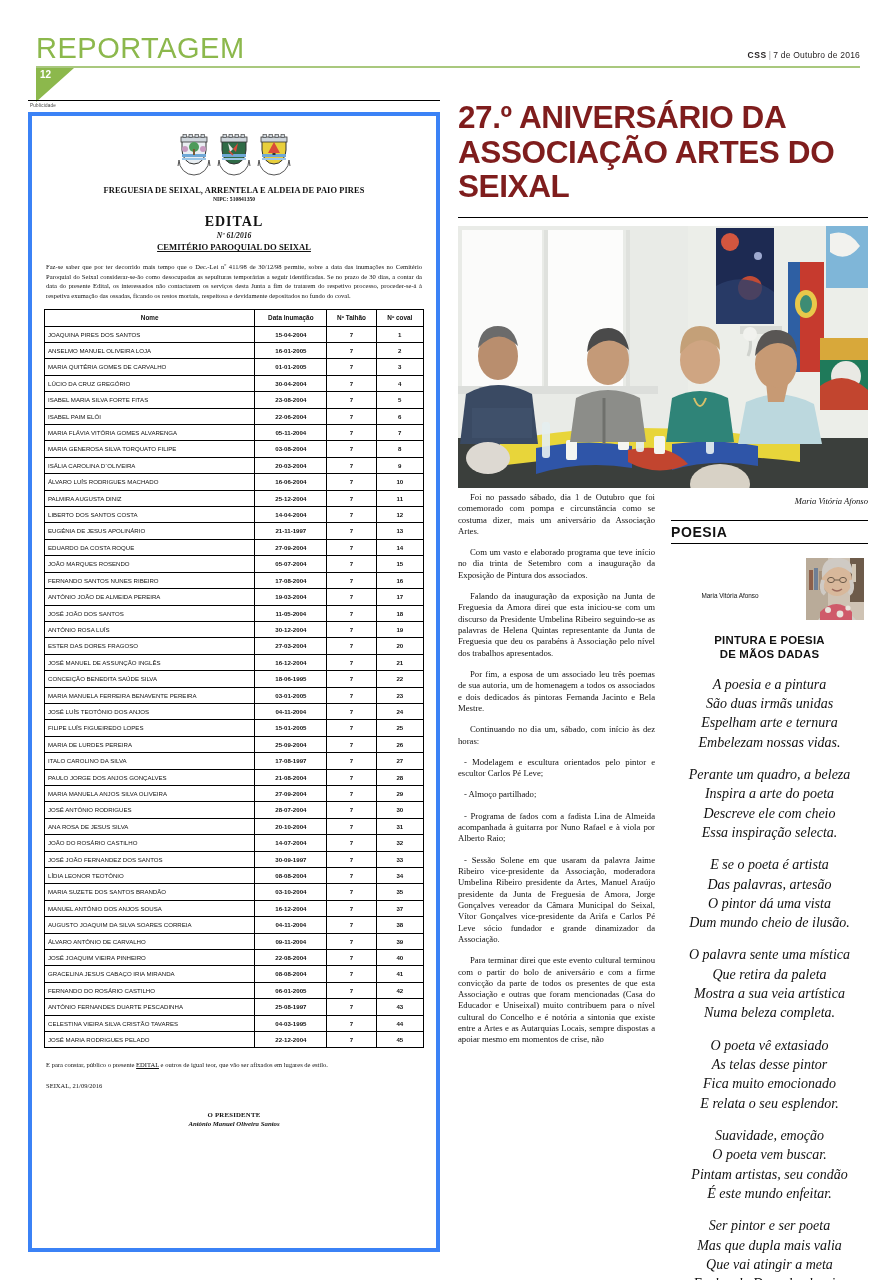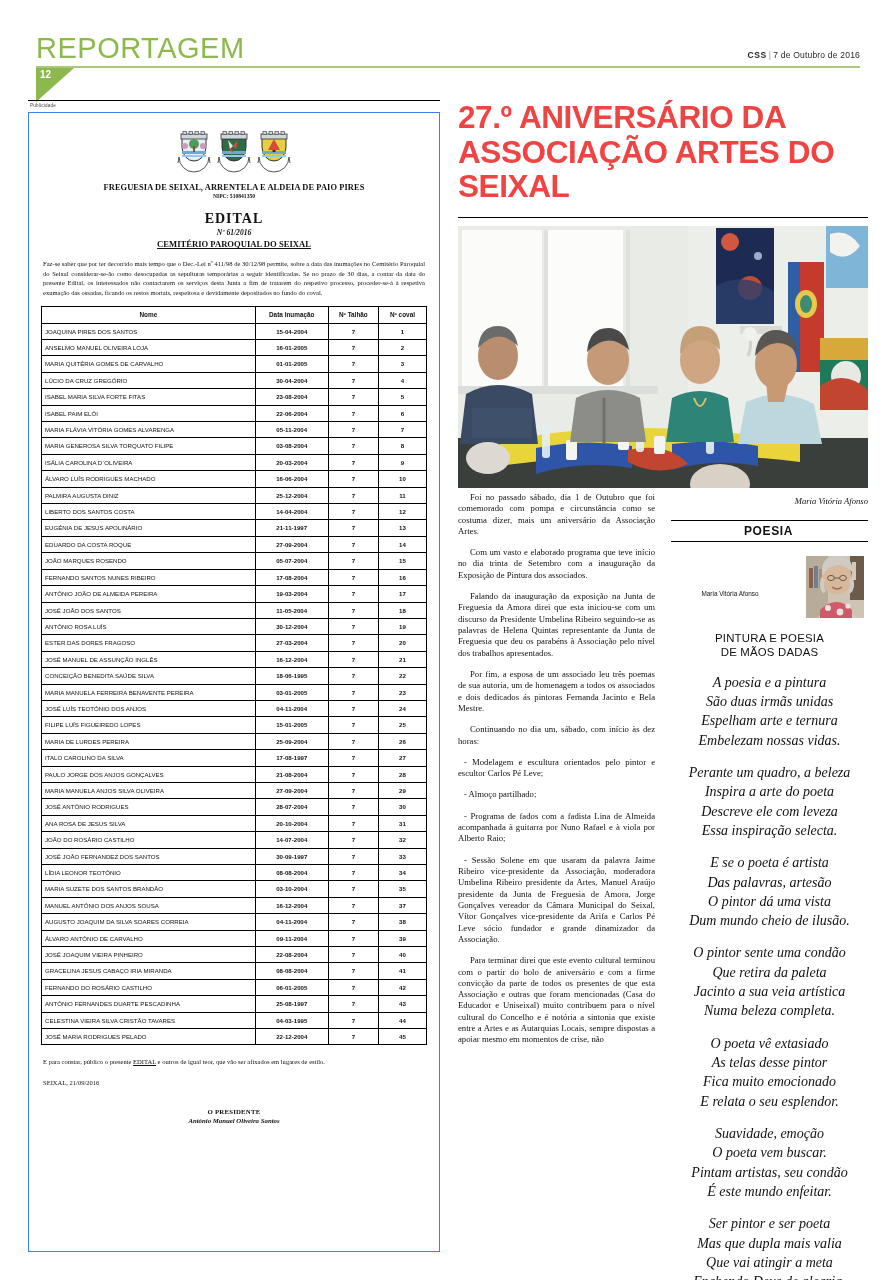--- a/index.html
+++ b/index.html
@@ -56,21 +56,21 @@
   }
   .ad-toprule {
     position: absolute; left: 0; top: 0; width: 412px; height: 1px; background: #000;
   }
   .ad-label {
     position: absolute; left: 2px; top: 3px;
     font-size: 4.6px; color: #444; letter-spacing: 0.2px;
   }
   .edital {
     position: absolute; left: 0; top: 12px; width: 412px; height: 1140px;
-    border: 1px solid #3b82f6;
+    border: 4px solid #3b82f6;
     background: #fff;
     padding: 8px 12px 0 12px;
     font-family: "Liberation Serif", serif;
   }
 
   .crests { display: flex; justify-content: center; gap: 4px; margin: 10px 0 6px 0; }
   .crest { width: 36px; height: 46px; position: relative; }
   .crest svg { display: block; }
 
   .freg-name {
@@ -120,21 +120,21 @@
   .pres-block { text-align: center; margin-top: 22px; }
   .pres-label { font-size: 6.8px; font-weight: bold; letter-spacing: 0.2px; }
   .pres-name { font-size: 6.8px; font-style: italic; font-weight: bold; margin-top: 2px; }
 
   
   .article {
     position: absolute; left: 458px; top: 100px; width: 410px;
   }
   .headline {
     font-size: 31.5px; line-height: 1.10; font-weight: bold;
-    letter-spacing: -0.4px; color: #ef4444;
+    letter-spacing: -0.4px; color: #7f1d1d;
     font-family: "Liberation Sans", sans-serif;
   }
   .headline-rule { width: 410px; height: 1px; background: #000; margin-top: 13px; }
 
   .photo {
     position: relative; width: 410px; height: 262px; margin-top: 8px; overflow: hidden;
     background: #cfd6d2;
   }
   .photo svg { display: block; }
 
@@ -150,42 +150,42 @@
   .col p.dash { text-indent: 6px; }
   .byline {
     font-family: "Liberation Serif", serif;
     font-size: 8.6px; font-style: italic; text-align: right;
     margin: 4px 0 0 0;
   }
 
   
   .poesia-rule-top { width: 197px; height: 1px; background: #000; margin-top: 14px; }
   .poesia-head {
-    text-align: center; font-size: 12px; font-weight: bold; letter-spacing: 0.6px;
+    text-align: left; font-size: 14px; font-weight: bold; letter-spacing: 0.6px;
     padding: 3px 2px 3px 0;
     font-family: "Liberation Sans", sans-serif;
   }
   .poesia-rule-bot { width: 197px; height: 1px; background: #000; }
 
   .author-row {
     position: relative; width: 197px; height: 66px; margin-top: 12px;
   }
   .author-name {
     position: absolute; left: 0; top: 36px; width: 118px;
     font-size: 6.4px; text-align: center;
     font-family: "Liberation Sans", sans-serif;
   }
   .author-photo {
     position: absolute; right: 4px; top: 2px; width: 58px; height: 62px;
     overflow: hidden; background: #b9ada0;
   }
   .author-photo svg { display: block; }
 
   .poem-title {
-    text-align: center; font-size: 11.4px; font-weight: normal; line-height: 1.22;
+    text-align: center; font-size: 11.4px; font-weight: bold; line-height: 1.22;
     margin-top: 12px; letter-spacing: 0.2px;
     font-family: "Liberation Sans", sans-serif;
   }
   .stanza {
     text-align: center;
     font-family: "Liberation Serif", serif;
     font-style: italic; font-size: 14px; line-height: 1.38;
     margin-top: 13px;
   }
   .stanza div { white-space: nowrap; }
@@ -703,33 +703,33 @@
       <div>
           <div class="stanza">
             <div>A poesia e a pintura</div>
             <div>São duas irmãs unidas</div>
             <div>Espelham arte e ternura</div>
             <div>Embelezam nossas vidas.</div>
           </div>
           <div class="stanza">
             <div>Perante um quadro, a beleza</div>
             <div>Inspira a arte do poeta</div>
-            <div>Descreve ele com leveza</div>
+            <div>Descreve ele com cheio</div>
             <div>Essa inspiração selecta.</div>
           </div>
           <div class="stanza">
             <div>E se o poeta é artista</div>
             <div>Das palavras, artesão</div>
             <div>O pintor dá uma vista</div>
             <div>Dum mundo cheio de ilusão.</div>
           </div>
           <div class="stanza">
-            <div>O pintor sente uma condão</div>
+            <div>O palavra sente uma mística</div>
             <div>Que retira da paleta</div>
-            <div>Jacinto a sua veia artística</div>
+            <div>Mostra a sua veia artística</div>
             <div>Numa beleza completa.</div>
           </div>
           <div class="stanza">
             <div>O poeta vê extasiado</div>
             <div>As telas desse pintor</div>
             <div>Fica muito emocionado</div>
             <div>E relata o seu esplendor.</div>
           </div>
           <div class="stanza">
             <div>Suavidade, emoção</div>

